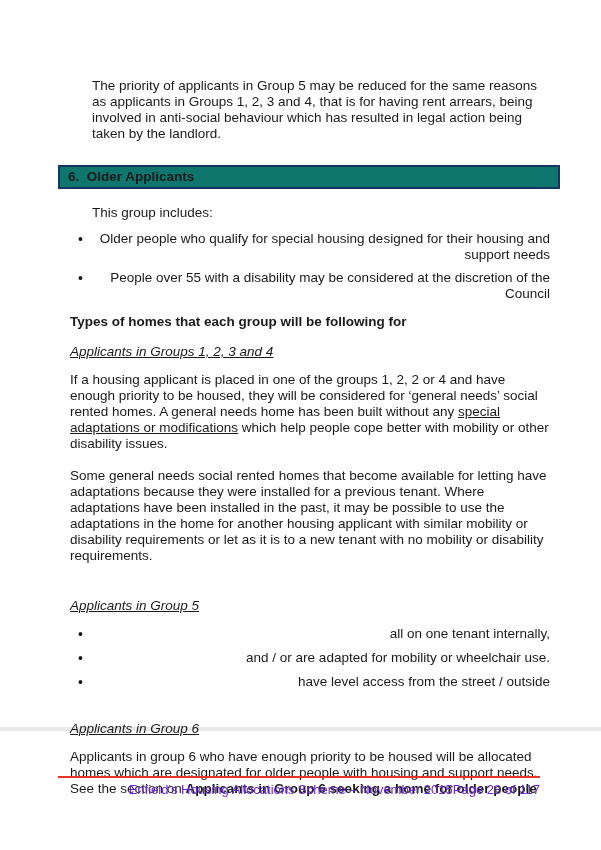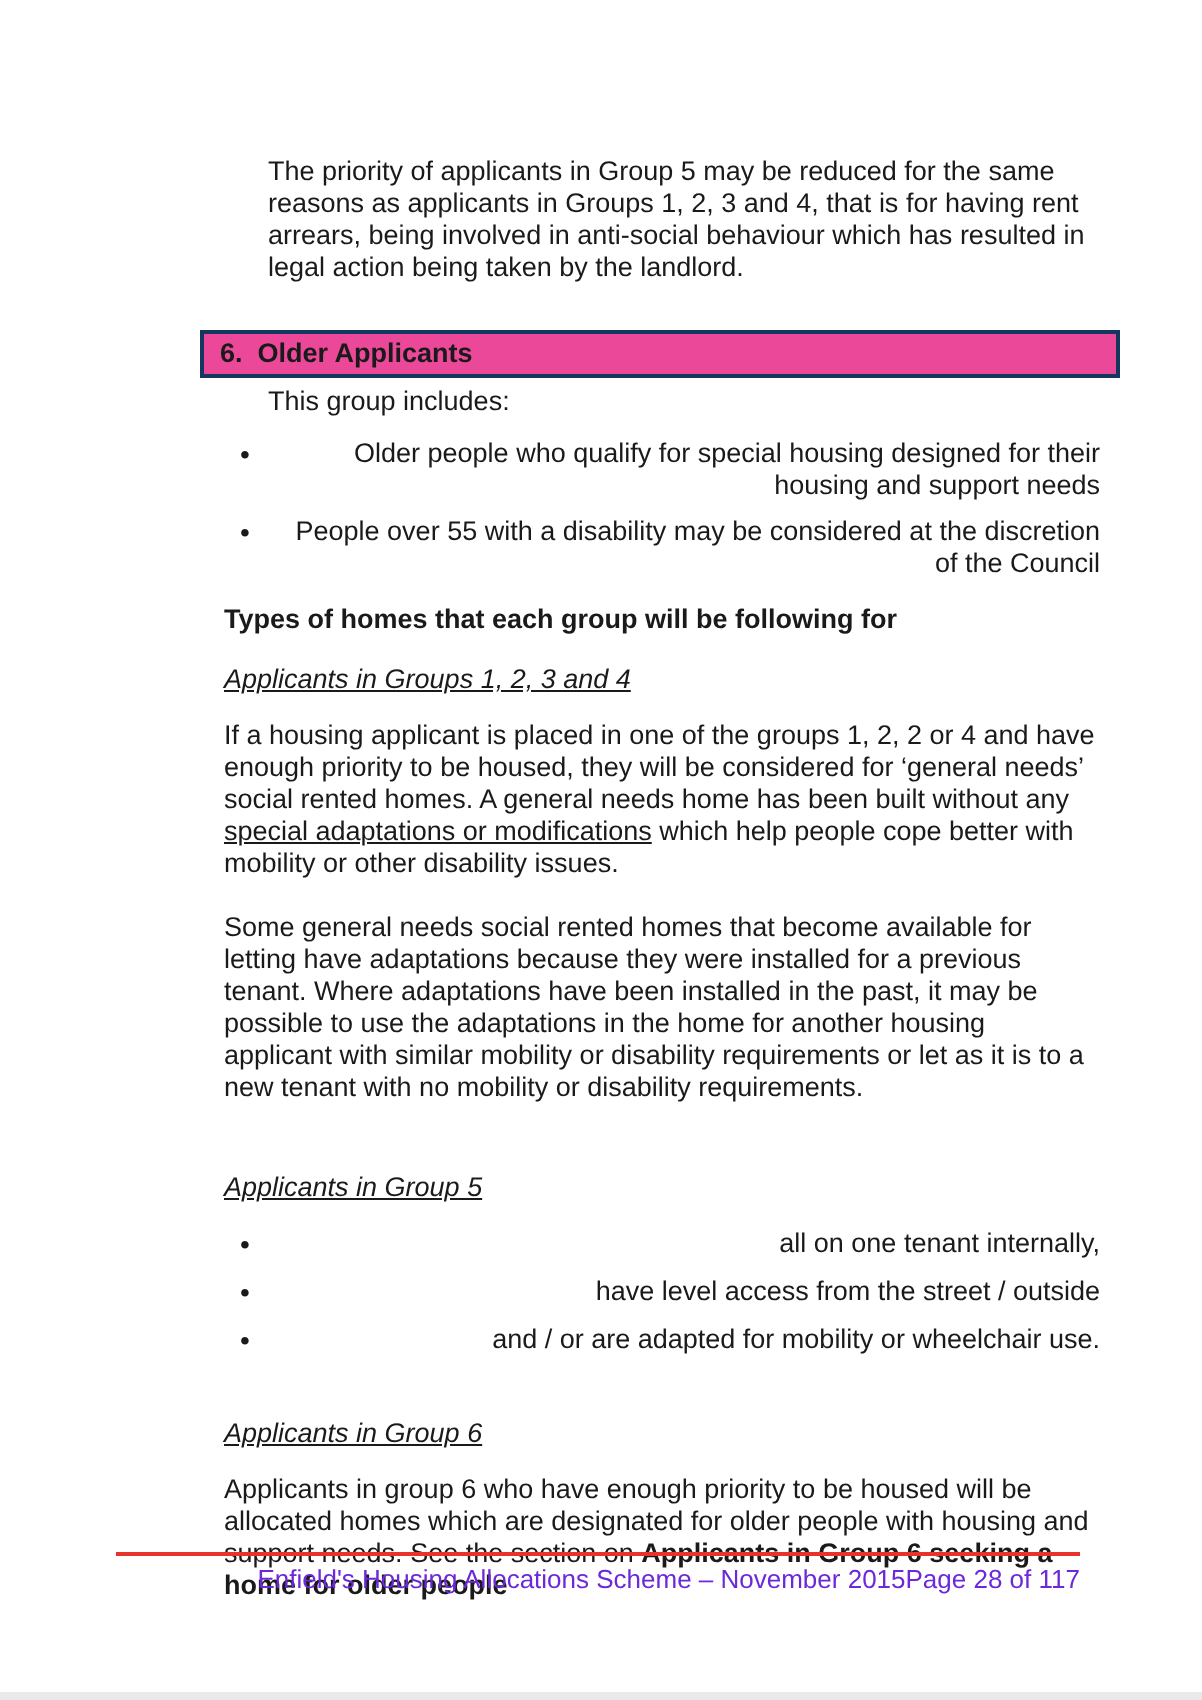--- a/index.html
+++ b/index.html
@@ -5,42 +5,41 @@
   * { margin: 0; padding: 0; box-sizing: border-box; }
   html, body { background: #ffffff; }
   body {
     width: 601px; height: 850px;
     font-family: "Liberation Sans", sans-serif;
     color: #1a1a1a;
     position: relative;
     overflow: hidden;
   }
   .page {
-    width: 601px; height: 850px;
+    width: 601px; height: 731px;
     position: relative;
     border-bottom: 4px solid #e9e9e9;
-    padding-left: 42px;
   }
   .content {
     padding: 78px 51px 0 70px;
     font-size: 13.5px;
     line-height: 16px;
   }
   .para { margin-bottom: 16px; }
   .intro-para { margin-bottom: 23px; }
 
   .section-header {
-    background: #ec4899;
+    background: #0f766e;
     border: 2px solid #15365f;
     margin-left: -12px;
     margin-right: -10px;
     padding: 2px 8px 2px 8px;
     font-weight: bold;
     white-space: pre-wrap;
-    margin-bottom: 4px;
+    margin-bottom: 16px;
   }
 
   .indented { padding-left: 22px; }
   .group-includes { margin-bottom: 10px; }
 
   .bullet-list { margin-bottom: 12px; }
   .bullet-item {
     display: flex;
     margin-bottom: 7px;
   }
@@ -115,25 +114,25 @@
     <div class="underline-heading">Applicants in Group 5</div>
 
 
     <div class="bullet-list">
       <div class="bullet-item">
         <span class="bullet-marker"></span>
         <span class="bullet-text">all on one tenant internally,</span>
       </div>
       <div class="bullet-item">
         <span class="bullet-marker"></span>
-        <span class="bullet-text">have level access from the street / outside</span>
+        <span class="bullet-text">and / or are adapted for mobility or wheelchair use.</span>
       </div>
       <div class="bullet-item">
         <span class="bullet-marker"></span>
-        <span class="bullet-text">and / or are adapted for mobility or wheelchair use.</span>
+        <span class="bullet-text">have level access from the street / outside</span>
       </div>
     </div>
 
     <div class="spacer-md"></div>
 
     <div class="underline-heading">Applicants in Group 6</div>
 
     <p class="para"><span>Applicants in group 6 who have enough priority to be housed will be allocated homes which are designated for older people with housing and support needs.  See the section on </span><span class="b">Applicants in Group 6 seeking a home for older people</span></p>
 
   </div>

